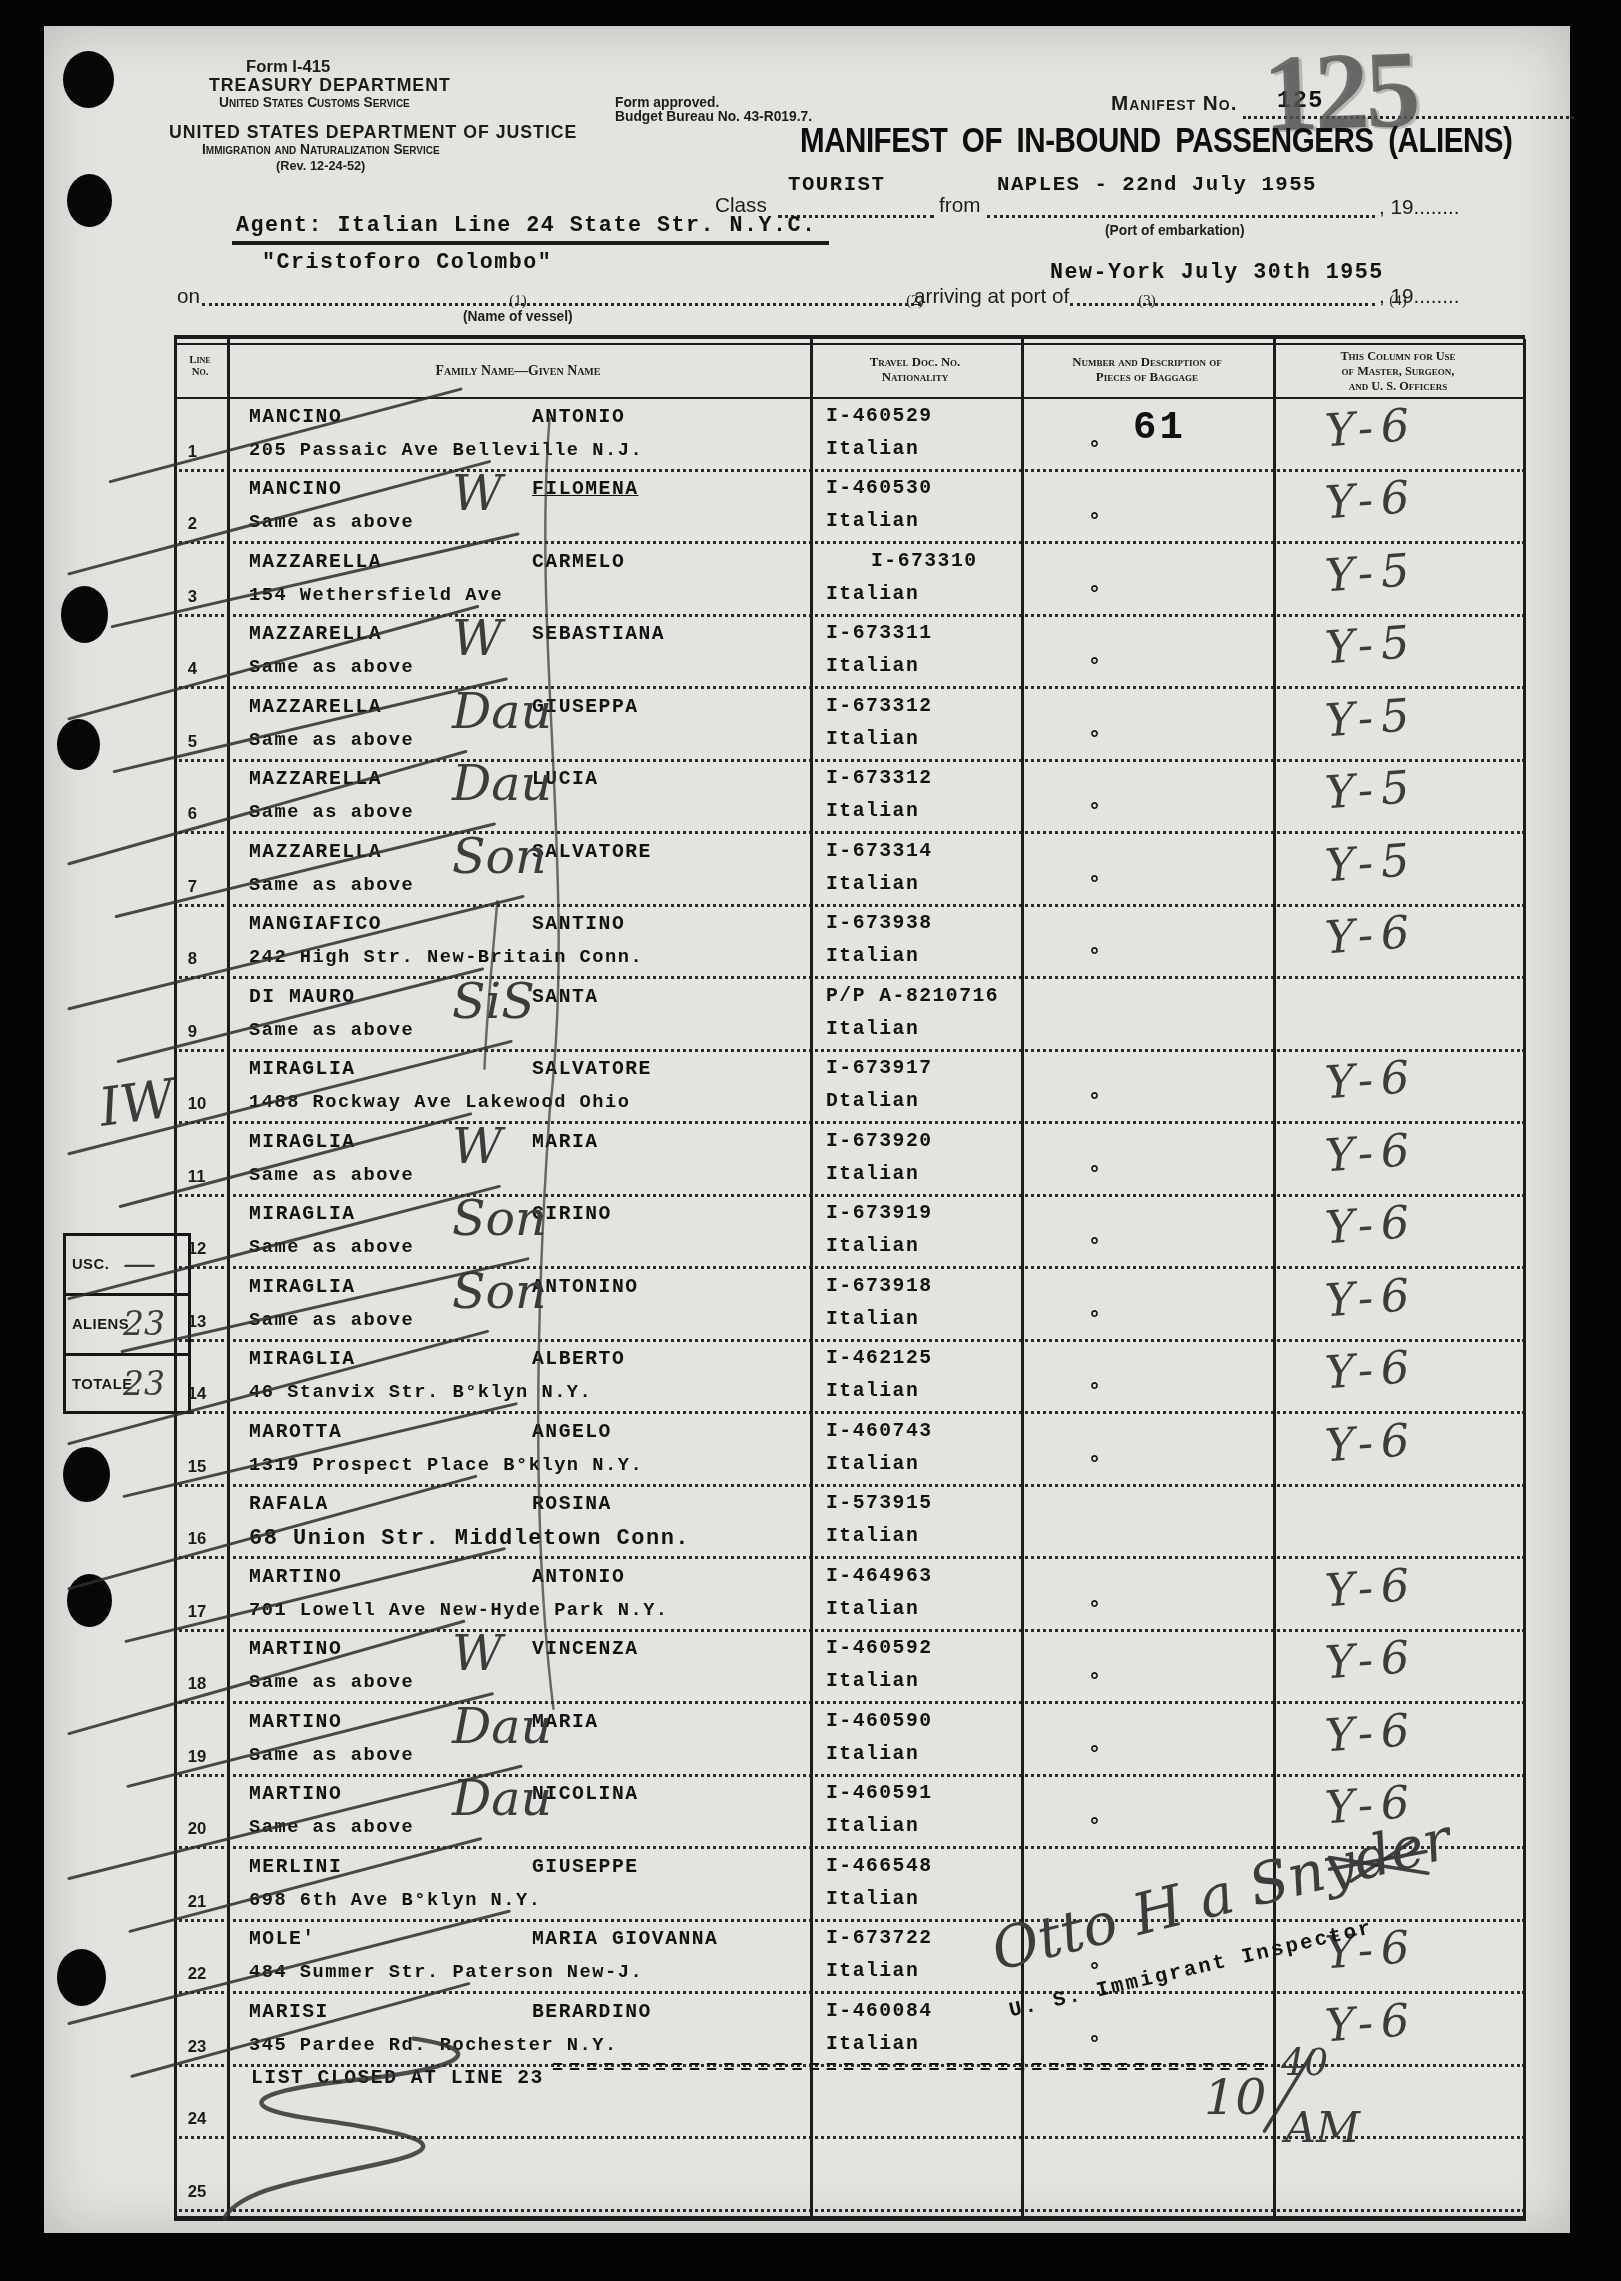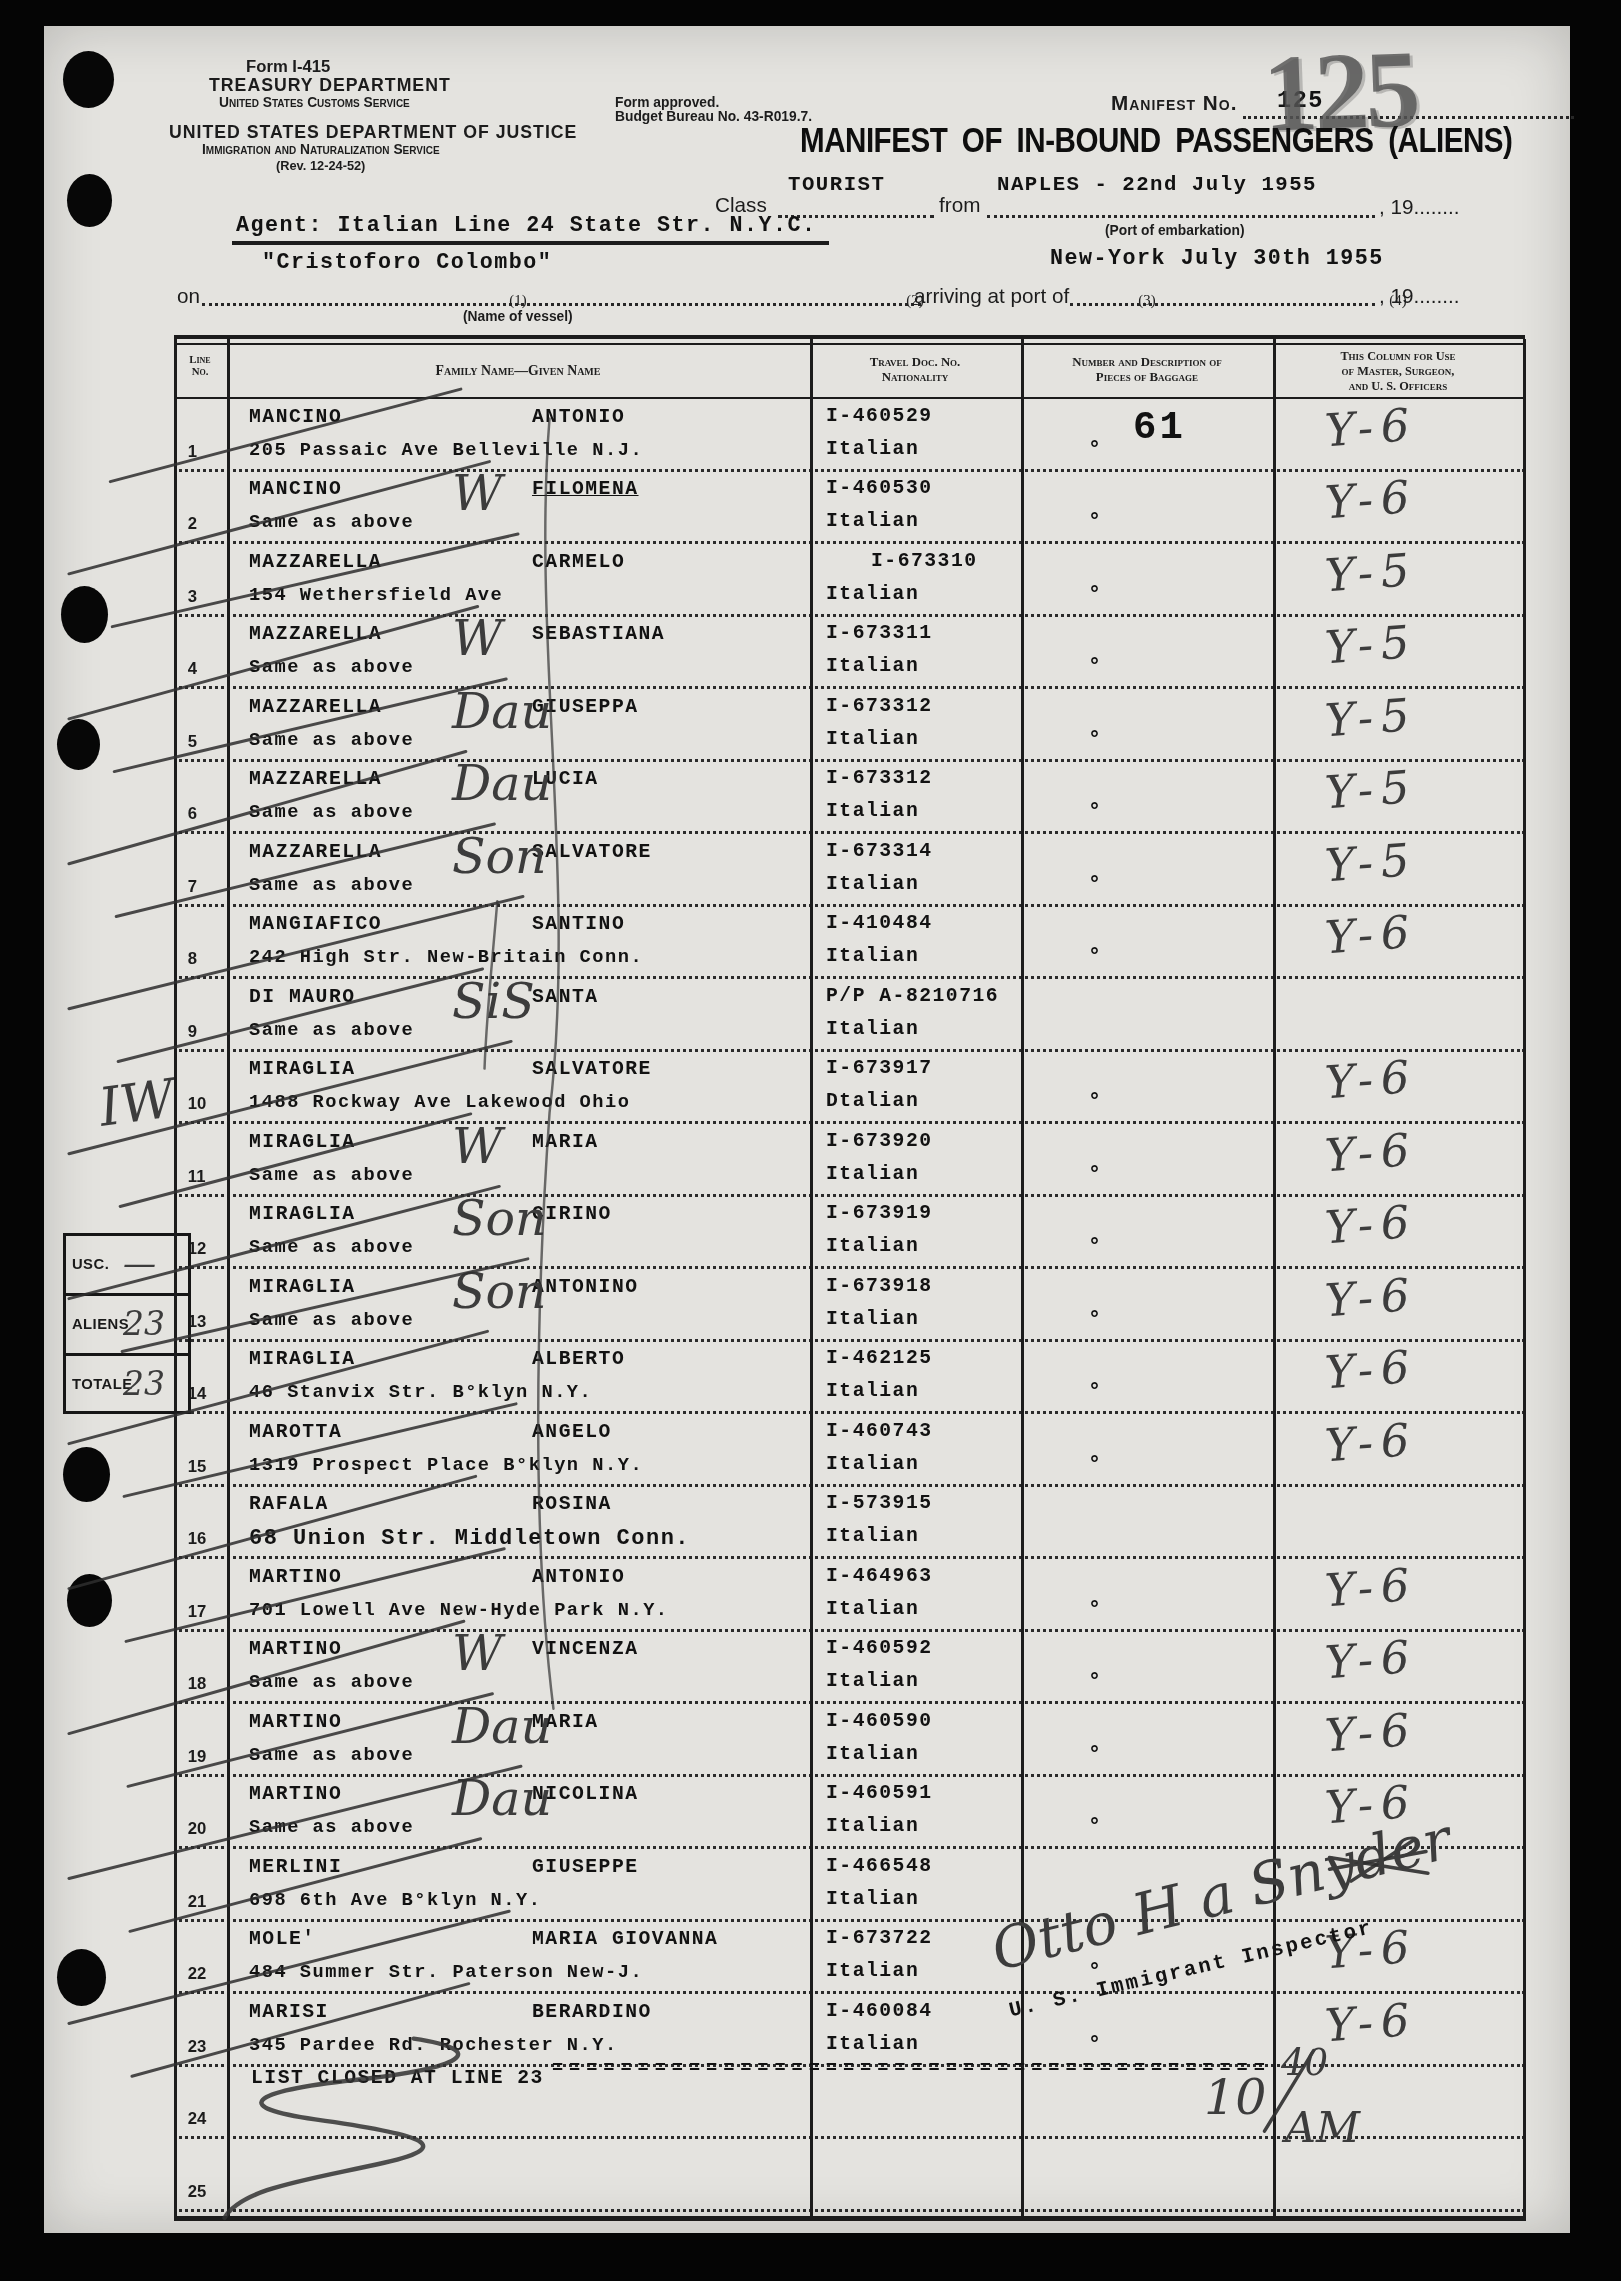--- a/index.html
+++ b/index.html
@@ -67,21 +67,21 @@
   <div class="printed" style="left:1105px;top:223px;font-size:13.8px;font-weight:700;">(Port of embarkation)</div>
 
   <div class="typed" style="left:236px;top:213px;font-size:21.7px;">Agent: Italian Line 24 State Str. N.Y.C.</div>
   <div class="solidline" style="left:232px;top:241px;width:597px;height:3.9px;"></div>
 
   <div class="typed" style="left:262px;top:250px;font-size:21.7px;">"Cristoforo Colombo"</div>
   <div class="printed" style="left:177px;top:284px;font-size:20.7px;">on</div>
   <div class="dotline" style="left:202px;top:303px;width:719px;"></div>
   <div class="printed" style="left:463px;top:309px;font-size:13.8px;font-weight:700;">(Name of vessel)</div>
   <div class="printed" style="left:914px;top:284px;font-size:20.7px;">arriving at port of</div>
-  <div class="typed" style="left:1050px;top:246px;font-size:21.7px;">New-York July 30th 1955</div>
+  <div class="typed" style="left:1050px;top:260px;font-size:21.7px;">New-York July 30th 1955</div>
   <div class="dotline" style="left:1070px;top:303px;width:305px;"></div>
   <div class="printed" style="left:1379px;top:284px;font-size:20.7px;">, 19........</div>
 
   <div class="colhead" style="left:518px;top:292px;font-size:14.8px;">(1)</div>
   <div class="colhead" style="left:915px;top:292px;font-size:14.8px;">(2)</div>
   <div class="colhead" style="left:1147px;top:292px;font-size:14.8px;">(3)</div>
   <div class="colhead" style="left:1398px;top:292px;font-size:14.8px;">(4)</div>
 
   <div class="solidline" style="left:174px;top:335px;width:1351px;height:3.9px;"></div>
   <div class="solidline" style="left:174px;top:343px;width:1351px;height:2px;"></div>
@@ -181,21 +181,21 @@
         <span class="typed" style="left: 652px; top: 39px; font-size: 19.7px;">Italian</span>
         <span class="typed" style="left: 914px; top: 39px; font-size: 21.7px;">°</span>
         <span class="hand" style="left: 1151px; top: 2px; font-size: 45px; letter-spacing: 7.9px; transform: rotate(-4deg);">Y-5</span>
         <span class="hand" style="left: 278px; top: -5.9px; font-size: 49px; z-index: 4;">Son</span>
       </div>
       <div class="row" style="top: 906px; height: 73px;">
         <span class="printed" style="left: 13.8px; top: 43px; font-size: 16.7px; font-weight: 700;">8</span>
         <span class="typed" style="left: 75px; top: 6.9px; font-size: 19.7px;">MANGIAFICO</span>
         <span class="typed" style="left: 358px; top: 6.9px; font-size: 19.7px;">SANTINO</span>
         <span class="typed" style="left: 75px; top: 40px; font-size: 18.7px;">242 High Str. New-Britain Conn.</span>
-        <span class="typed" style="left: 652px; top: 5.9px; font-size: 19.7px;">I-410484</span>
+        <span class="typed" style="left: 652px; top: 5.9px; font-size: 19.7px;">I-673938</span>
         <span class="typed" style="left: 652px; top: 39px; font-size: 19.7px;">Italian</span>
         <span class="typed" style="left: 914px; top: 39px; font-size: 21.7px;">°</span>
         <span class="hand" style="left: 1151px; top: 2px; font-size: 45px; letter-spacing: 7.9px; transform: rotate(-4deg);">Y-6</span>
       </div>
       <div class="row" style="top: 979px; height: 73px;">
         <span class="printed" style="left: 13.8px; top: 43px; font-size: 16.7px; font-weight: 700;">9</span>
         <span class="typed" style="left: 75px; top: 6.9px; font-size: 19.7px;">DI MAURO</span>
         <span class="typed" style="left: 358px; top: 6.9px; font-size: 19.7px;">SANTA</span>
         <span class="typed" style="left: 75px; top: 40px; font-size: 18.7px;">Same as above</span>
         <span class="typed" style="left: 652px; top: 5.9px; font-size: 19.7px;">P/P A-8210716</span>

